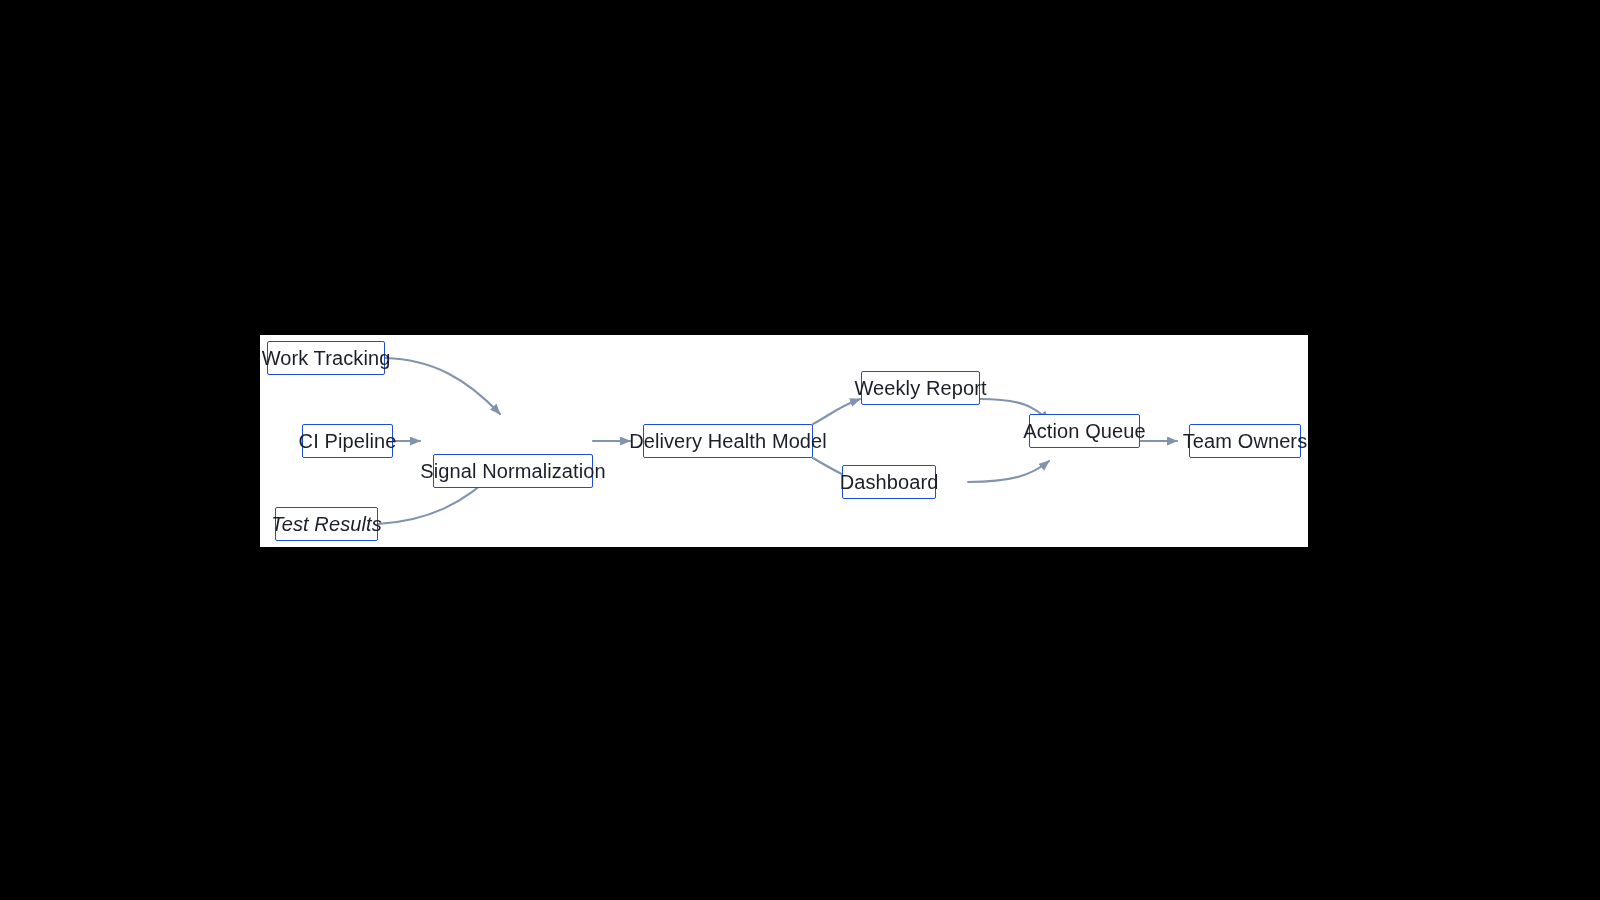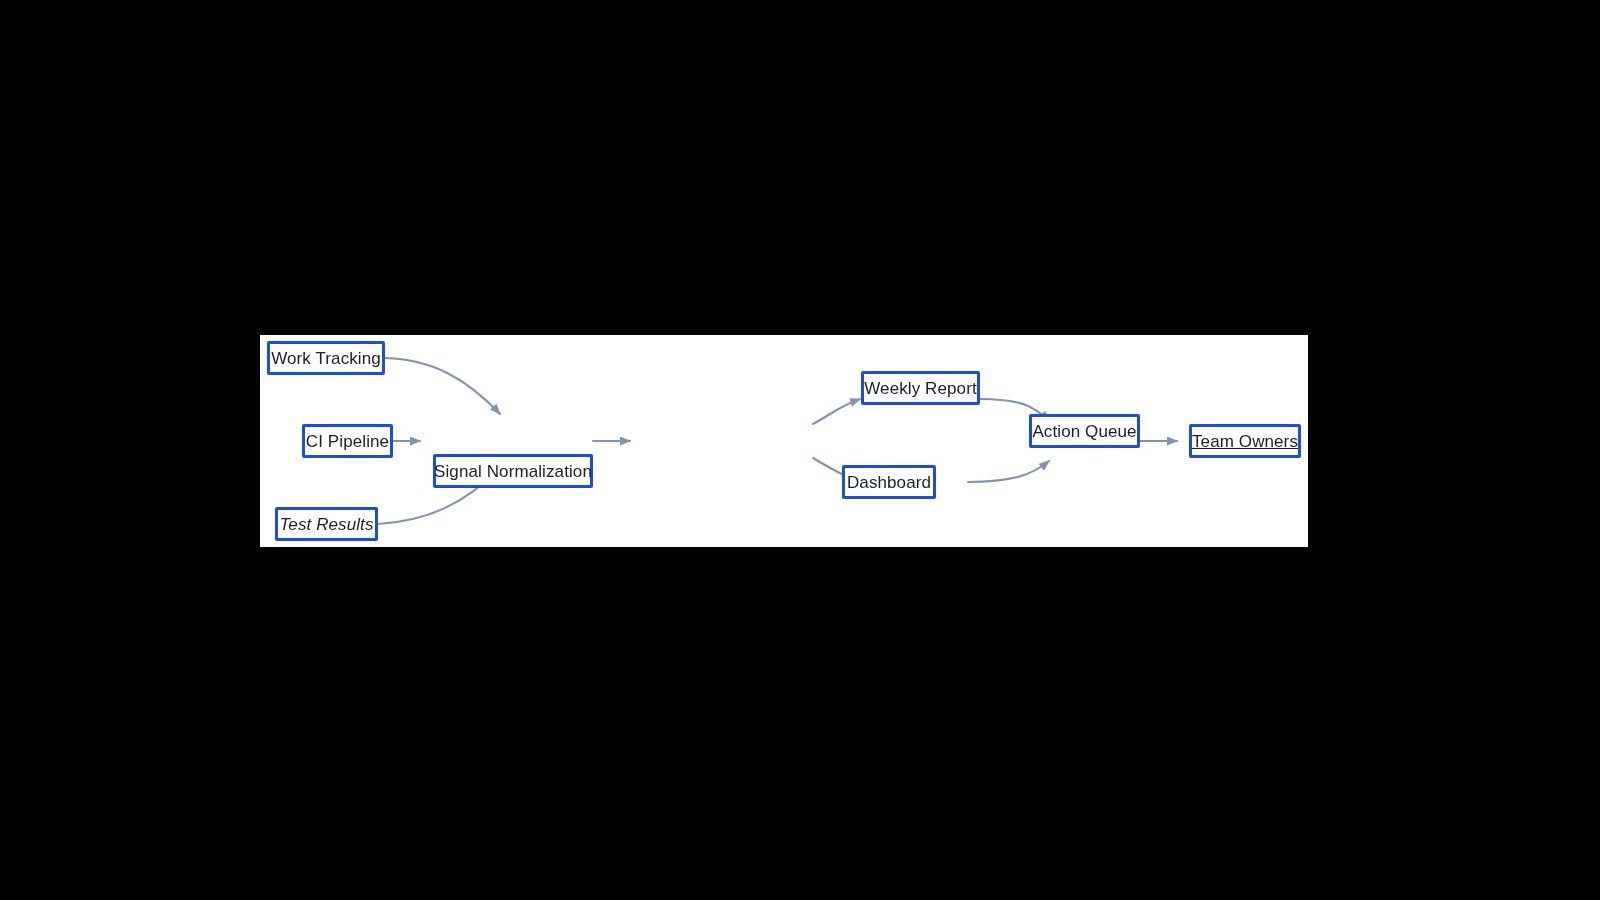--- a/index.html
+++ b/index.html
@@ -32,28 +32,28 @@
     left: 0;
     top: 0;
     width: 1048px;
     height: 212px;
     pointer-events: none;
   }
   .node {
     position: absolute;
     box-sizing: border-box;
     background: #ffffff;
-    border: 3px solid #1d4ed8;
+    border: 1px solid #1d4ed8;
     border-radius: 2px;
     display: flex;
     align-items: center;
     justify-content: center;
     color: #1b1f2a;
     font-family: "Liberation Sans", sans-serif;
-    font-size: 17px;
+    font-size: 20px;
     line-height: 1;
     letter-spacing: 0.1px;
     white-space: nowrap;
     z-index: 2;
   }
   .node-label {
     display: block;
     padding: 0 11px;
   }
 </style>
@@ -101,31 +101,34 @@
     </div>
 
     <div class="node" style="left:15px; top:172px; width:103px; height:34px;font-style:italic;">
       <span class="node-label">Test Results</span>
     </div>
 
     <div class="node" style="left:173px; top:89px; width:160px; height:34px;margin-top:30px;">
       <span class="node-label">Signal Normalization</span>
     </div>
 
+    <div class="node" style="left:383px; top:89px; width:170px; height:34px;">
+      <span class="node-label">Delivery Health Model</span>
+    </div>
 
     <div class="node" style="left:601px; top:36px; width:119px; height:34px;">
       <span class="node-label">Weekly Report</span>
     </div>
 
     <div class="node" style="left:582px; top:130px; width:94px; height:34px;">
       <span class="node-label">Dashboard</span>
     </div>
 
     <div class="node" style="left:769px; top:79px; width:111px; height:34px;">
       <span class="node-label">Action Queue</span>
     </div>
 
-    <div class="node" style="left:929px; top:89px; width:112px; height:34px;text-decoration:underline;">
+    <div class="node" style="left:929px; top:89px; width:112px; height:34px;">
       <span class="node-label">Team Owners</span>
     </div>
 
   </div>
 </div>
 
 </body></html>

